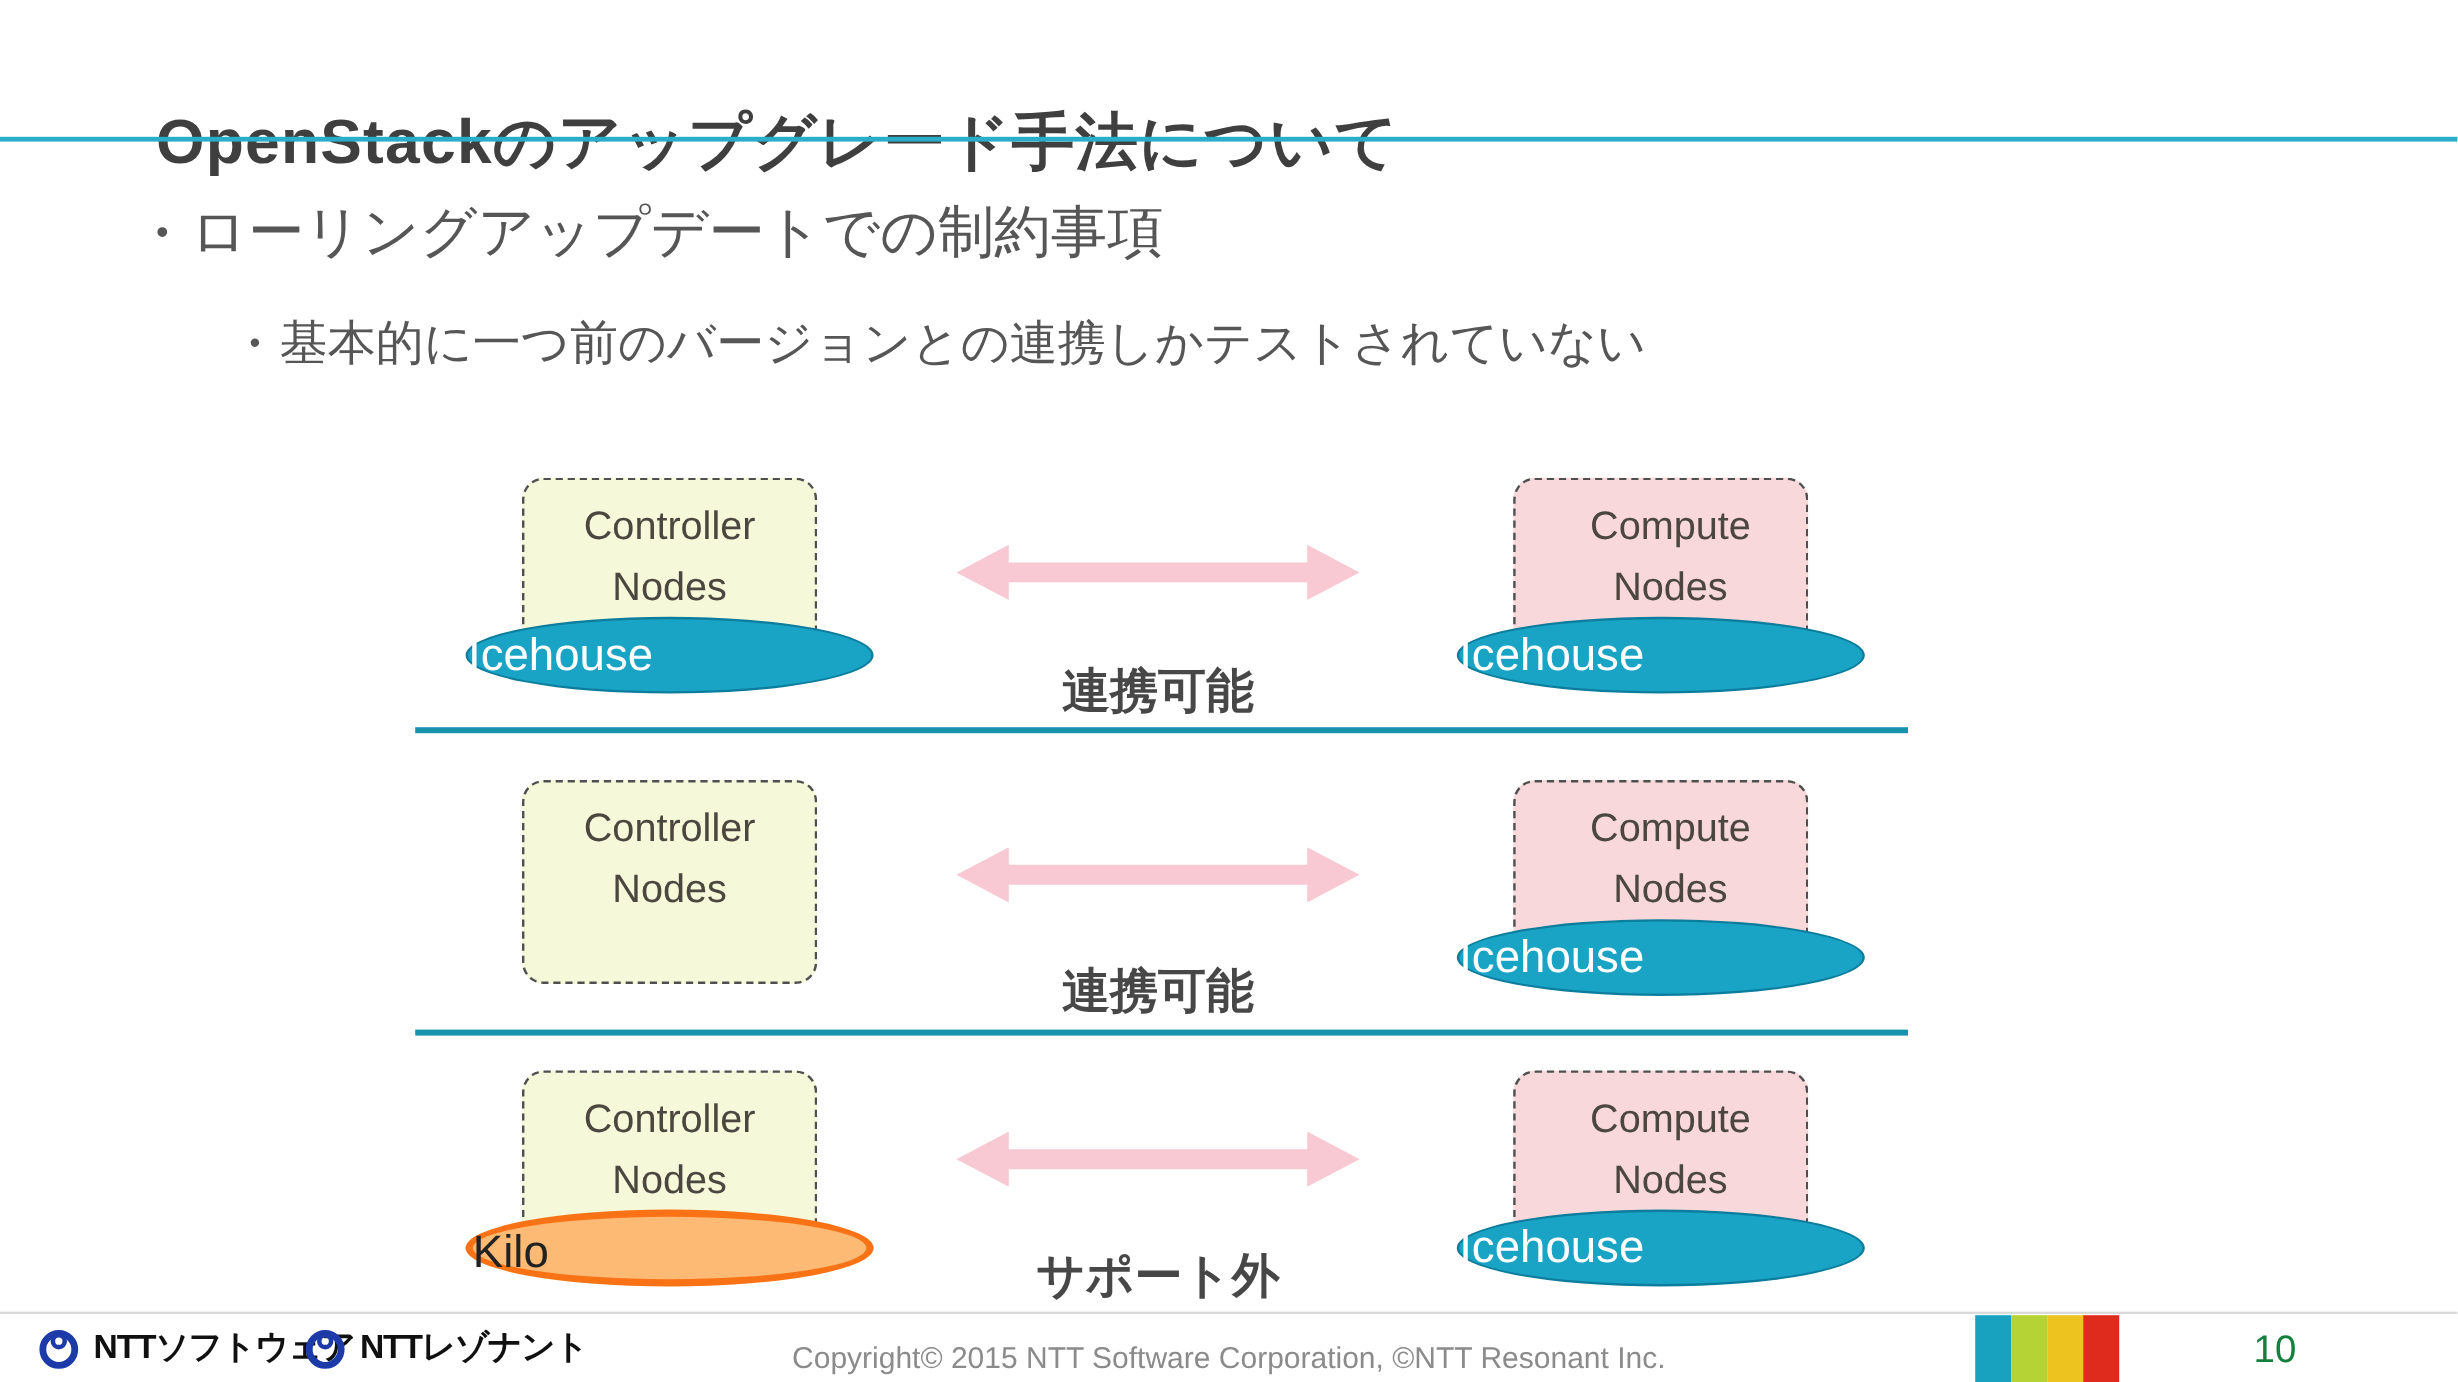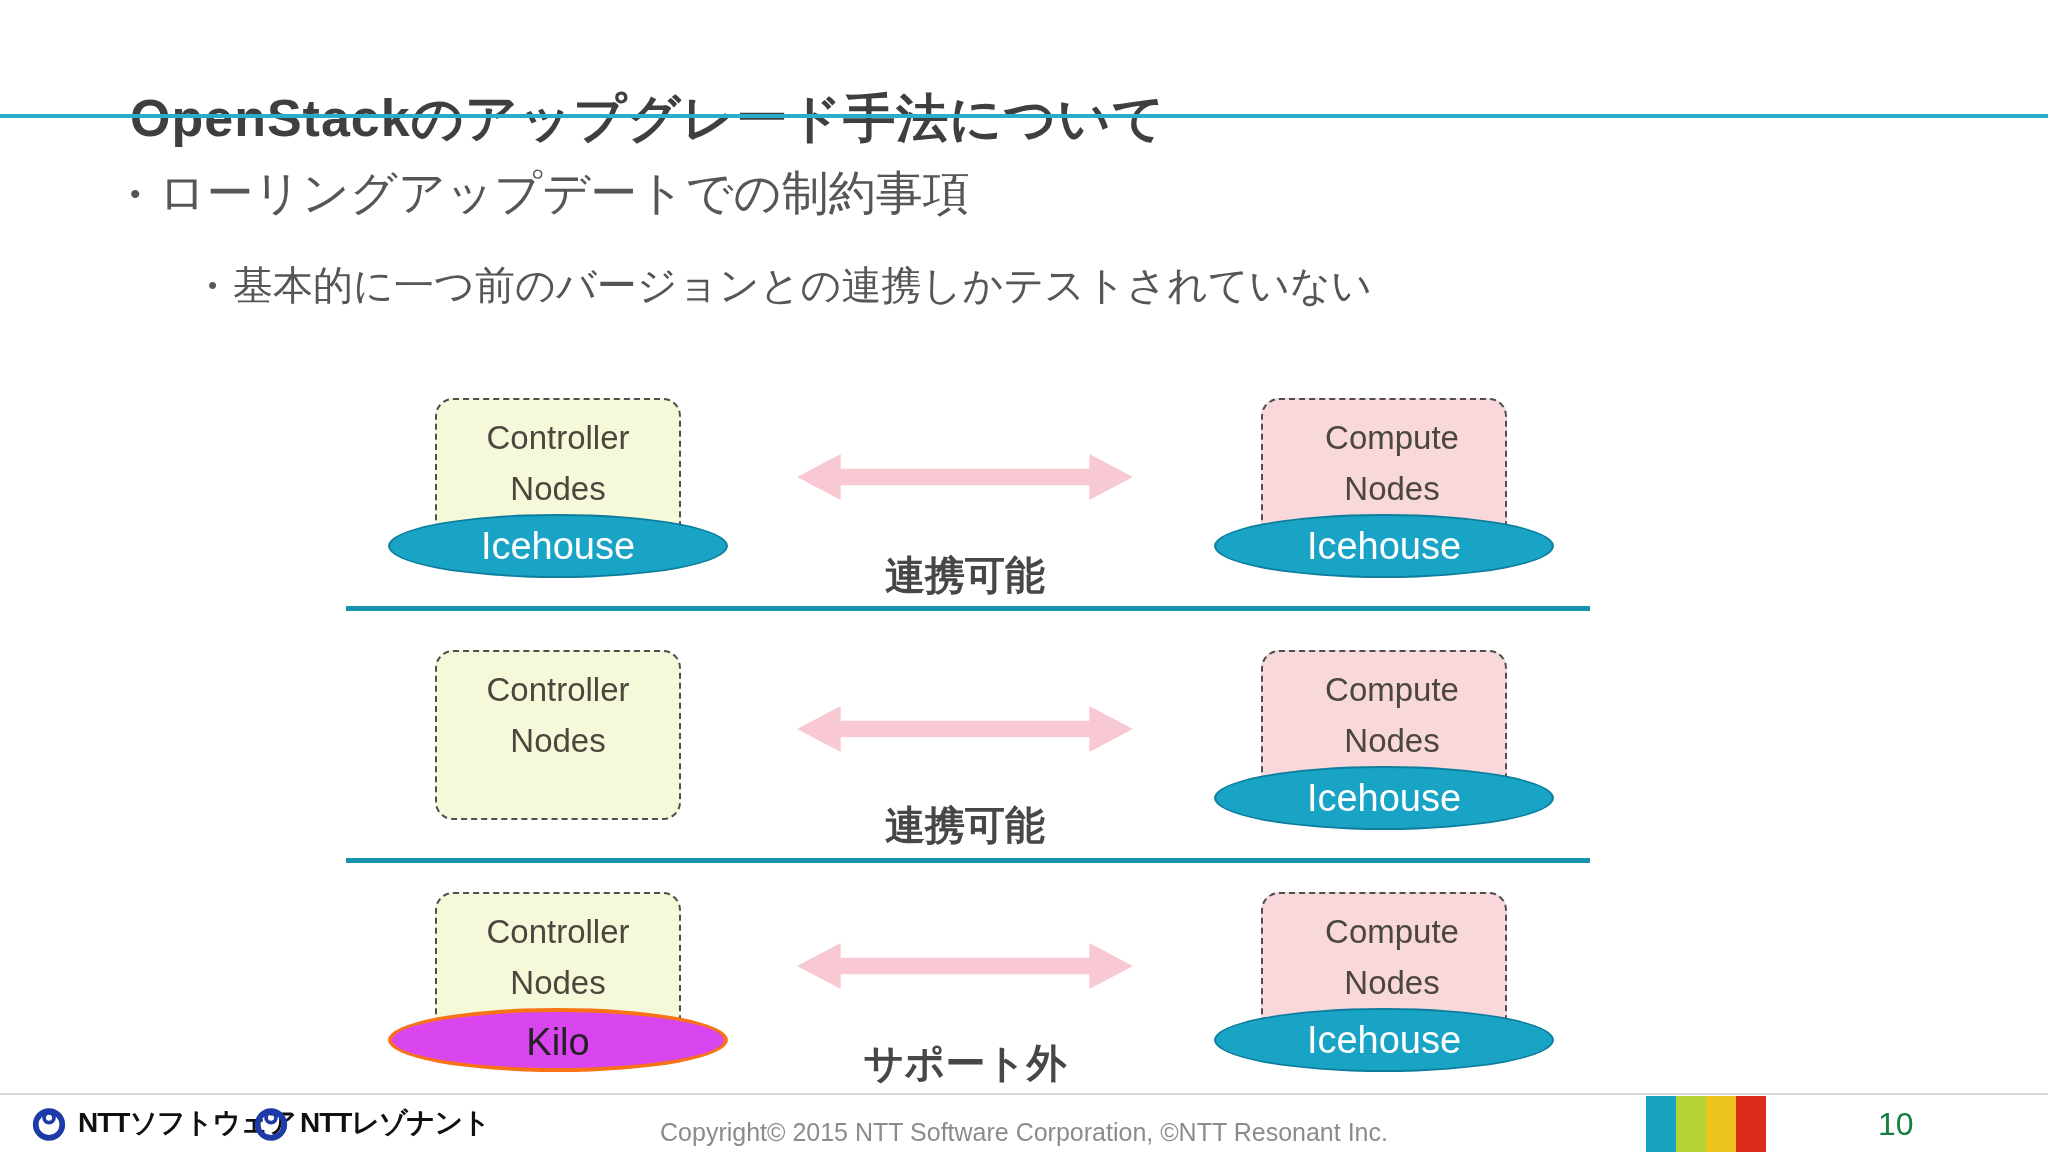--- a/index.html
+++ b/index.html
@@ -29,25 +29,25 @@
   .nbox{
     position:absolute; left:47px; top:0; width:246px; height:170px;
     border:2px dashed #4f4f4f; border-radius:18px;
     font-size:33px; color:#4b473f; text-align:center;
     padding:12px 20px 0 20px; line-height:1.55;
   }
   .nbox.controller{ background:#f5f8d9; }
   .nbox.compute{ background:#f8d8da;padding-left:36px; }
   .oval{
     position:absolute; left:0; top:116px; width:340px; height:64px;
-    border-radius:50%; text-align:center; line-height:60px; font-size:38px;
+    border-radius:50%; line-height:60px; font-size:38px;
   }
   .oval.icehouse{ background:#19a4c6; border:2px solid #0d7d9d; color:#ffffff; }
   .oval.juno{ background:#99890f; border:2px solid #157f9a; color:#ffffff; }
-  .oval.kilo{ background:#d946ef; border:4px solid #f97316; color:#222222; }
+  .oval.kilo{ background:#fdba74; border:6px solid #f97316; color:#222222; }
   .arrow{
     position:absolute; left:797px; width:336px; height:46px; background:#f8c9d2;
     clip-path:polygon(0 50%,13% 0,13% 32%,87% 32%,87% 0,100% 50%,87% 100%,87% 68%,13% 68%,13% 100%);
   }
   .rel-label{
     position:absolute; left:790px; width:350px; text-align:center;
     font-size:40px; font-weight:bold; color:#474747;margin-top:36px;
   }
   .sep{
     position:absolute; left:346px; width:1244px; height:5px; background:#1793ae;

